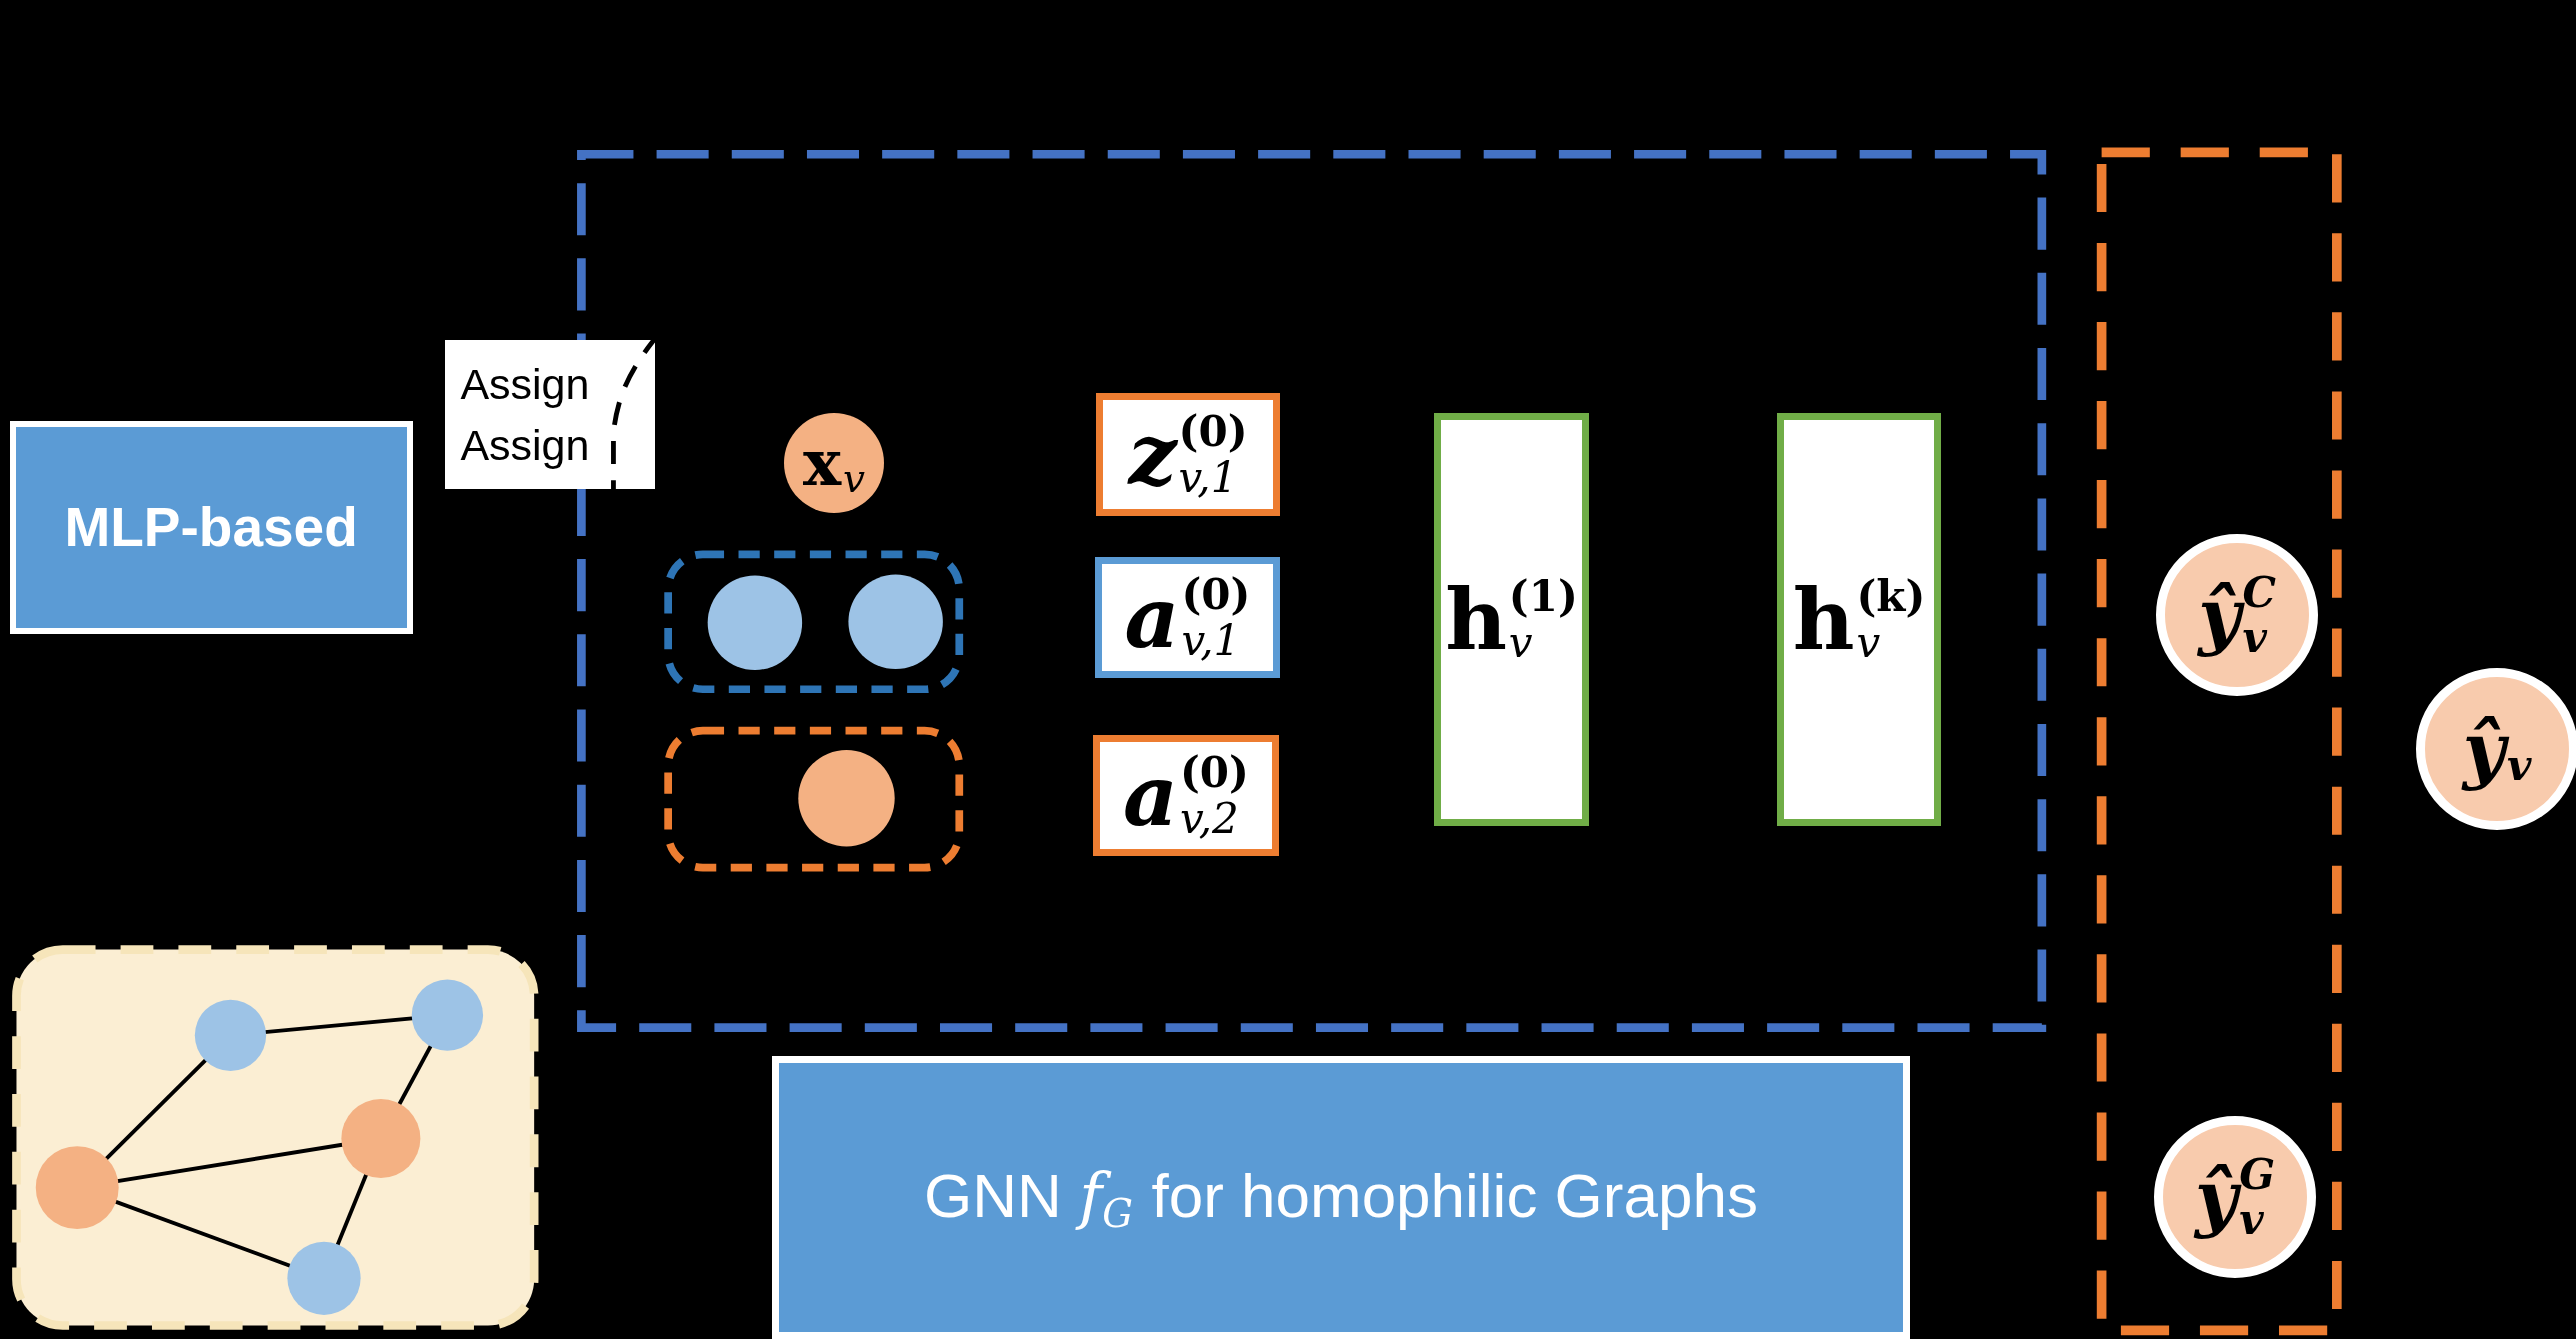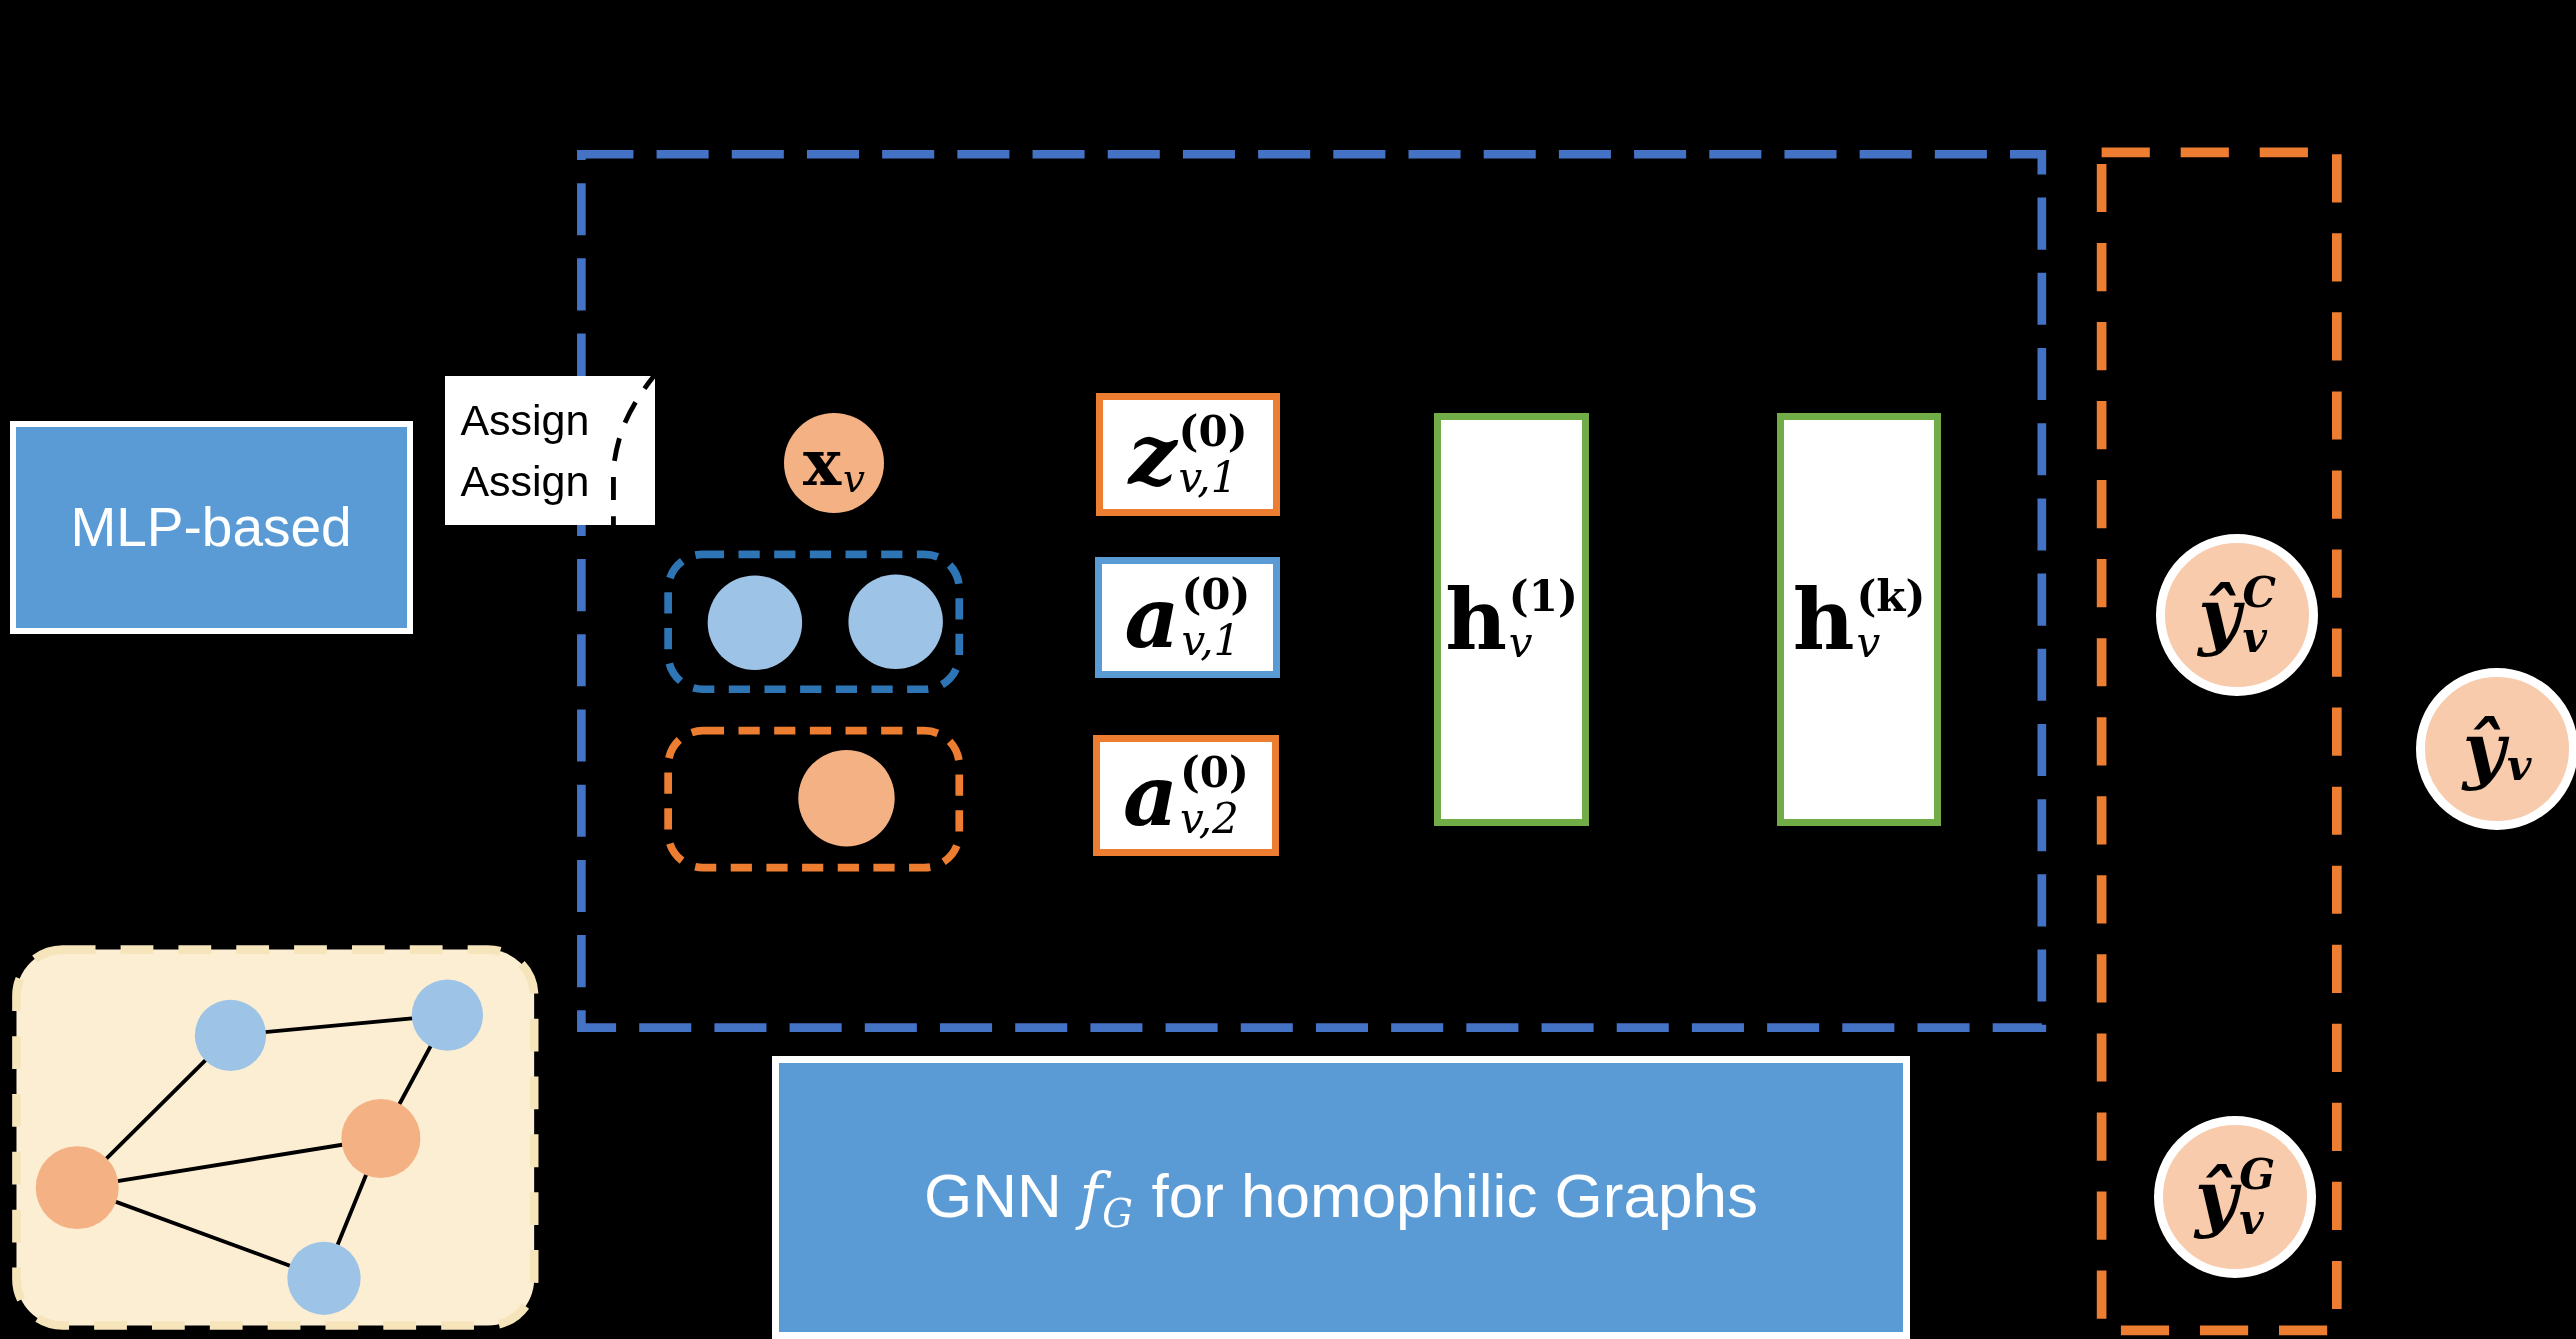--- a/index.html
+++ b/index.html
@@ -9,32 +9,32 @@
   }
   .abs{position:absolute;}
   svg{display:block;}
   
   .blue-panel{
     position:absolute;background:#5B9BD5;border:7.7px solid #fff;
     color:#fff;display:flex;align-items:center;justify-content:center;
     box-sizing:border-box;
   }
   .mlp-panel{left:9.6px;top:421px;width:403px;height:213px;
-    flex-direction:column;font-size:55px;line-height:1.32;border-width:6.7px;}
+    flex-direction:column;font-size:55px;line-height:1.32;border-width:6.7px;font-weight:bold;}
   .gnn-panel{left:772px;top:1056px;width:1138px;height:283px;font-size:62px;}
   .panel-line{white-space:nowrap;}
   .func{font-family:"DejaVu Serif","Liberation Serif",serif;font-style:italic;}
   .func-sub{font-family:"DejaVu Serif","Liberation Serif",serif;font-style:italic;
     font-size:0.62em;vertical-align:-0.25em;}
   .gnn-panel .func{margin-left:0.28em;}
   .gnn-panel .suffix{margin-left:0.3em;}
   .mlp-panel .func{margin-left:0.24em;}
   
   .assign-box{
-    position:absolute;left:445px;top:376px;width:210px;height:149px;
+    position:absolute;left:445px;top:340px;width:210px;height:149px;
     background:#fff;color:#000;box-sizing:border-box;
     padding:13.5px 0 0 15.4px;font-size:43px;line-height:1.42;
   }
   .assign-box .curve{position:absolute;left:0;top:0;}
   
   .math-box{
     position:absolute;background:#fff;box-sizing:border-box;
     display:flex;align-items:center;justify-content:center;
   }
   .z-box {left:1096px;top:393px;width:184px;height:123px;border:7.7px solid #ED7D31;}

